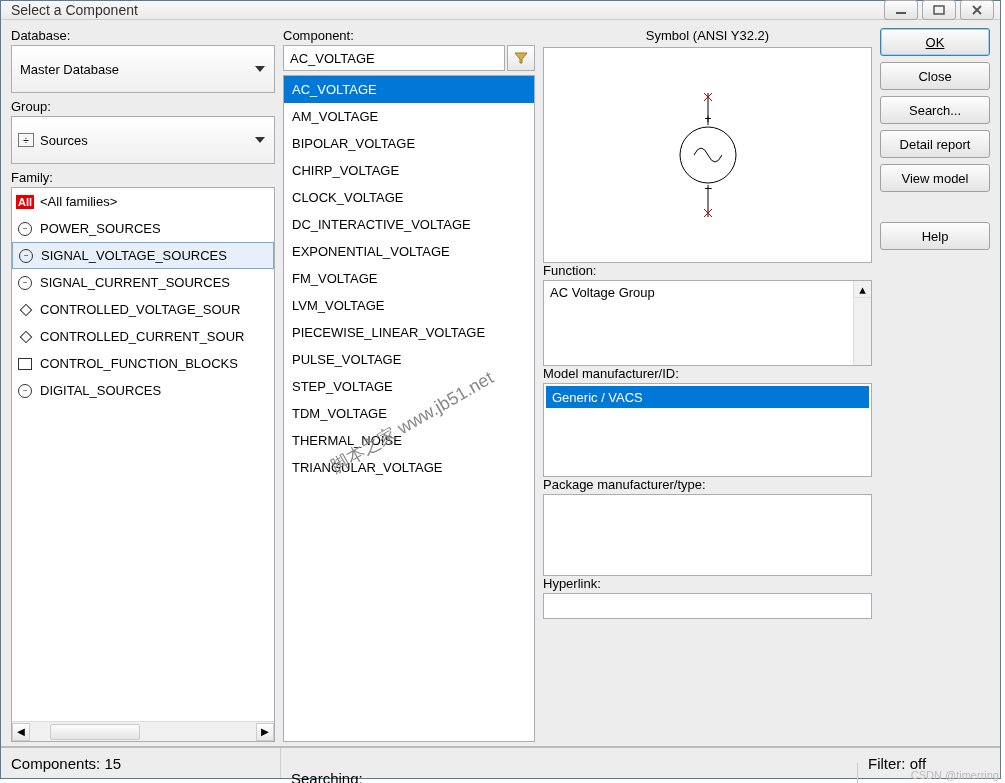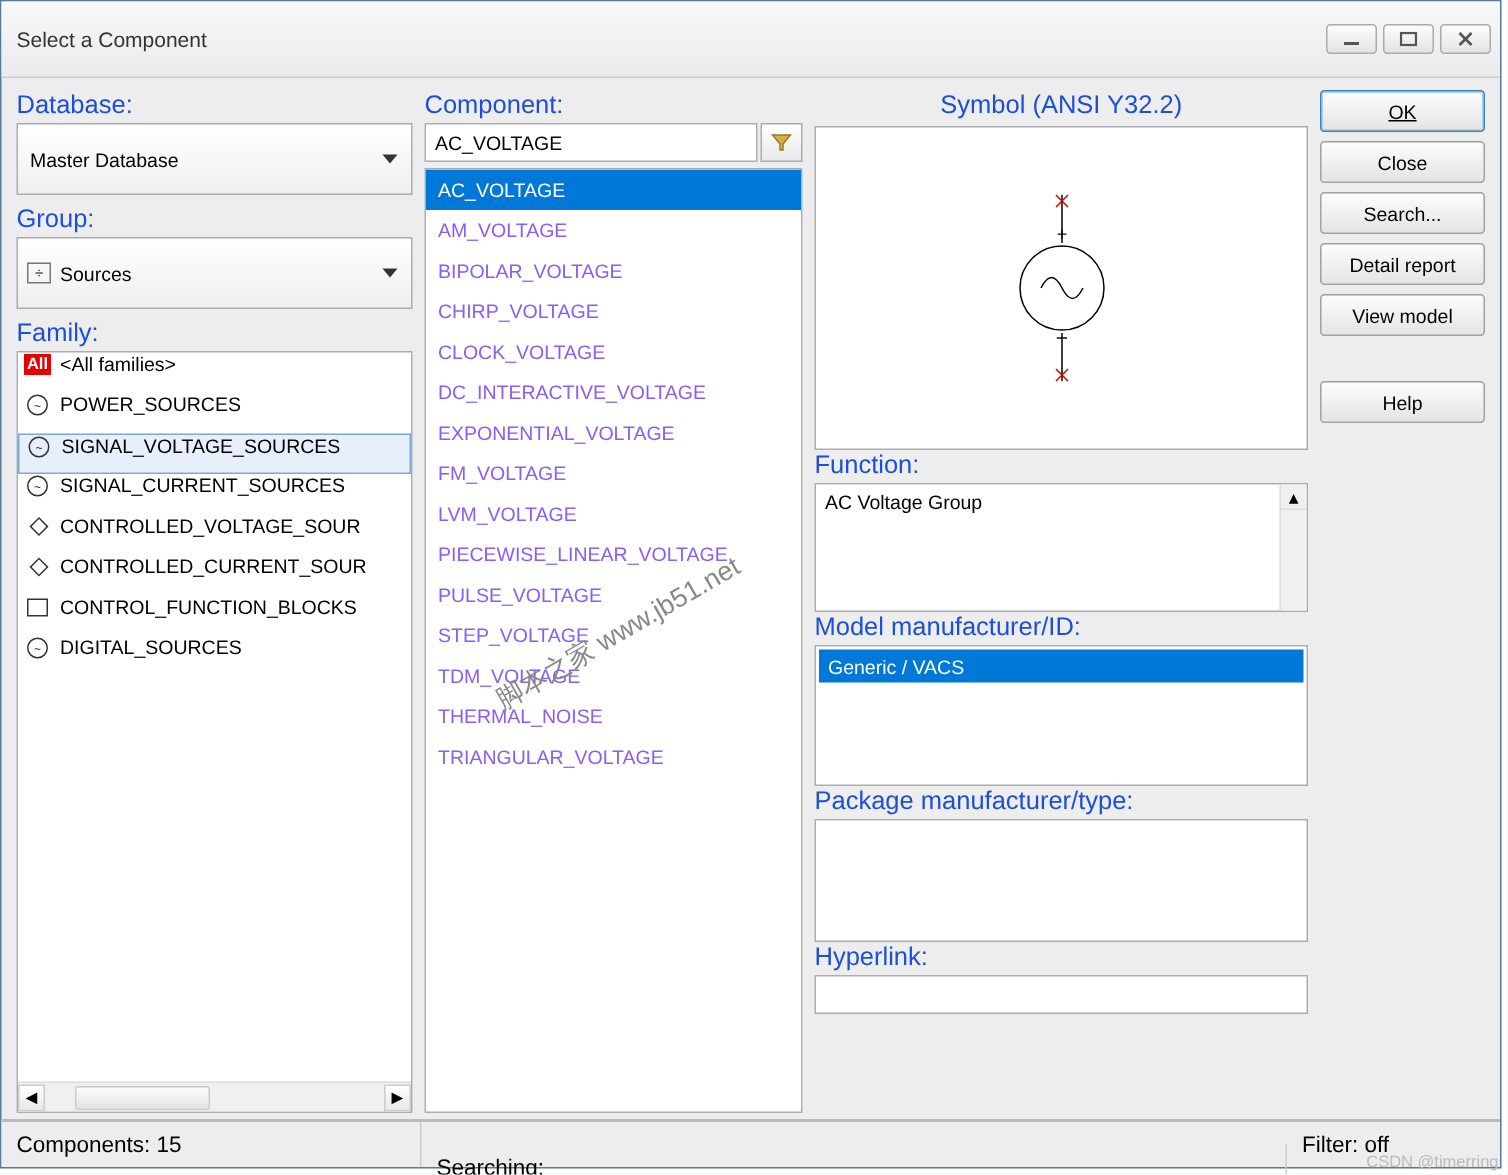--- a/index.html
+++ b/index.html
@@ -13,21 +13,21 @@
     }
     .window {
       width: 1001px;
       height: 779px;
       border: 1px solid #5a7a9a;
       background: #ededed;
       display: flex;
       flex-direction: column;
     }
     .titlebar {
-      height: 51px;
+      height: 19px;
       background: linear-gradient(to bottom, #f8f8f8, #ebebeb);
       border-bottom: 1px solid #ccc;
       display: flex;
       align-items: center;
       padding: 0 6px 0 10px;
     }
     .titlebar-text { flex: 1; font-size: 14px; color: #333; }
     .win-btn {
       width: 34px; height: 20px;
       border: 1px solid #aaa;
@@ -42,21 +42,21 @@
       flex: 1;
       display: flex;
       padding: 8px 10px 4px 10px;
       gap: 8px;
       overflow: hidden;
     }
     .col-left { width: 264px; display: flex; flex-direction: column; }
     .col-mid { width: 252px; display: flex; flex-direction: column; }
     .col-right { flex: 1; display: flex; flex-direction: column; }
     .col-buttons { width: 110px; display: flex; flex-direction: column; gap: 6px; align-items: stretch; }
-    .label { font-size: 17px; color: #1d4ed8; margin-bottom: 2px; }
+    .label { font-size: 13px; color: #000000; margin-bottom: 2px; }
     .dropdown {
       height: 48px;
       border: 1px solid #abadb3;
       background: linear-gradient(to bottom, #fff, #efefef);
       display: flex; align-items: center;
       padding: 0 4px 0 8px;
       margin-bottom: 6px;
     }
     .dropdown .dd-text { flex: 1; }
     .dropdown-arrow {
@@ -72,21 +72,21 @@
       overflow: hidden;
       flex: 1;
       display: flex; flex-direction: column;
     }
     .family-list {
       height: 492px;
     }
     .list-scroll { flex: 1; overflow-y: hidden; overflow-x: hidden; }
     .family-item {
       height: 27px;
-      display: flex; 
+      display: flex; align-items: center;
       padding: 0 4px;
       gap: 6px;
       white-space: nowrap;
     }
     .family-item.selected { background: #e7f0fa; border: 1px solid #7da9d9; }
     .fam-icon {
       width: 18px; height: 16px;
       display: flex; align-items: center; justify-content: center;
       font-size: 10px;
     }
@@ -114,21 +114,21 @@
       background: linear-gradient(#fff,#e8e8e8);
       display: flex; align-items: center; justify-content: center;
     }
     .comp-list {
       flex: 1;
     }
     .comp-item {
       height: 27px;
       display: flex; align-items: center;
       padding: 0 8px;
-      color: #8b5cf6;
+      color: #000000;
     }
     .comp-item.selected { background: #0078d7; color: #fff; }
     .symbol-label { text-align: center; margin-bottom: 4px; }
     .symbol-box {
       height: 216px; border: 1px solid #abadb3; background: #fff;
       display: flex; align-items: center; justify-content: center;
     }
     .section { margin-top: 0; display: flex; flex-direction: column; }
     .text-box {
       border: 1px solid #abadb3; background: #fff;

